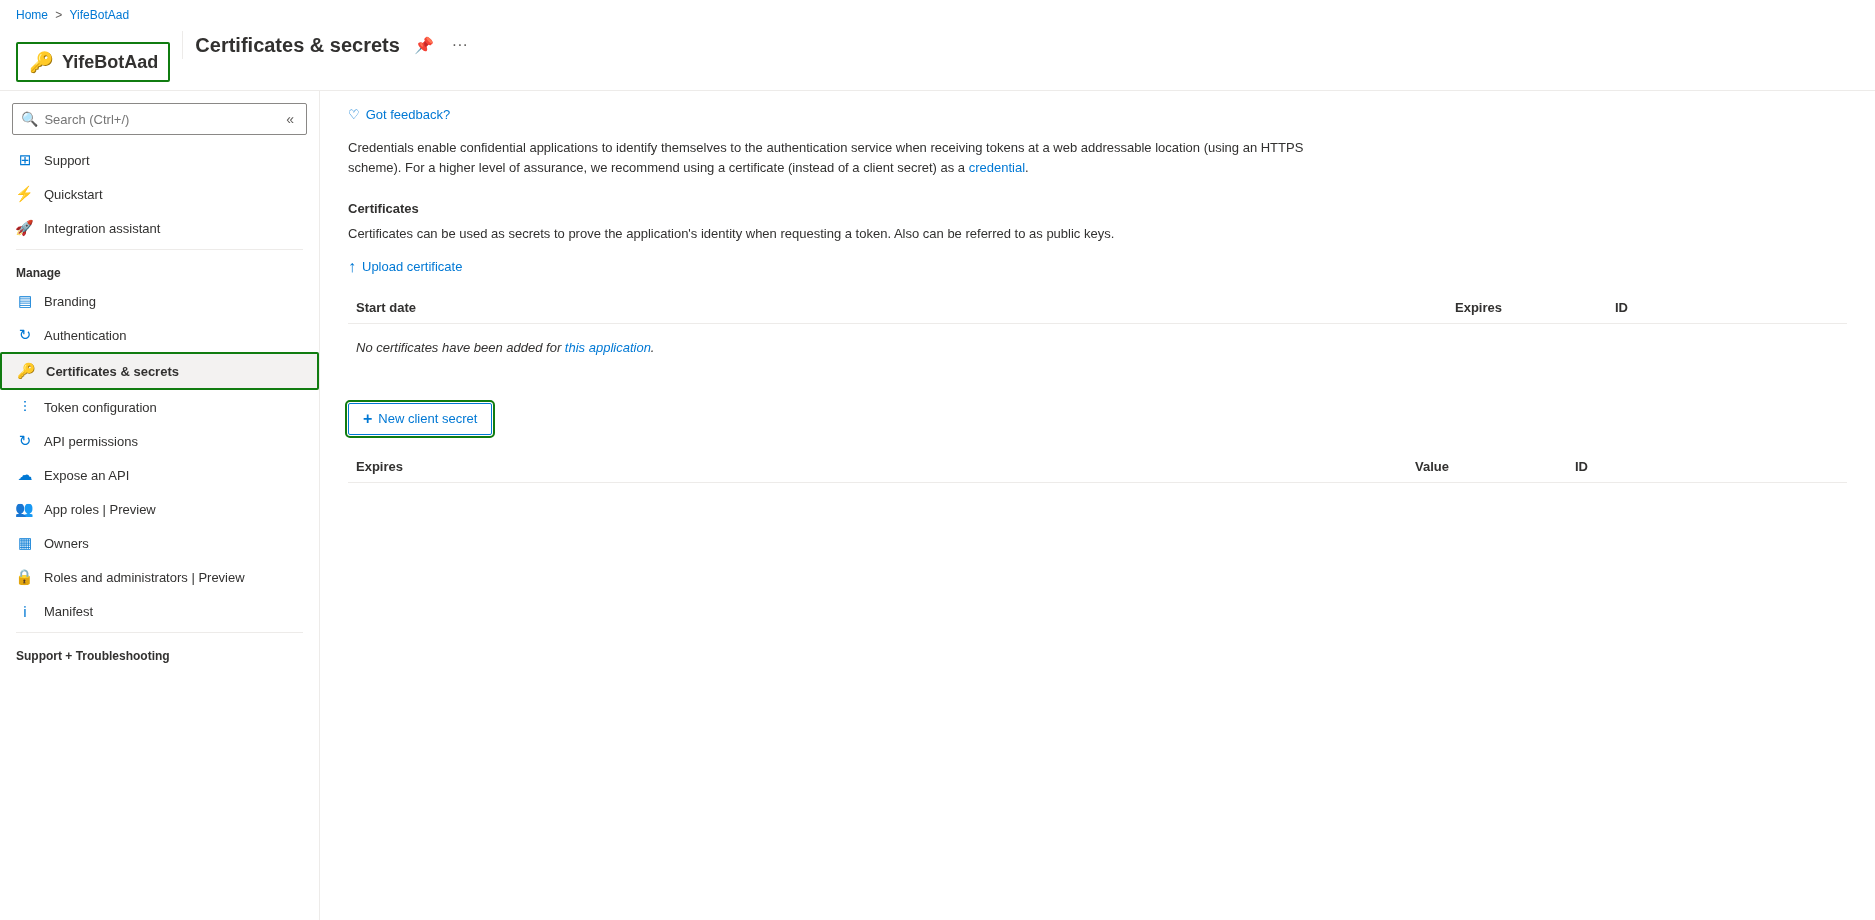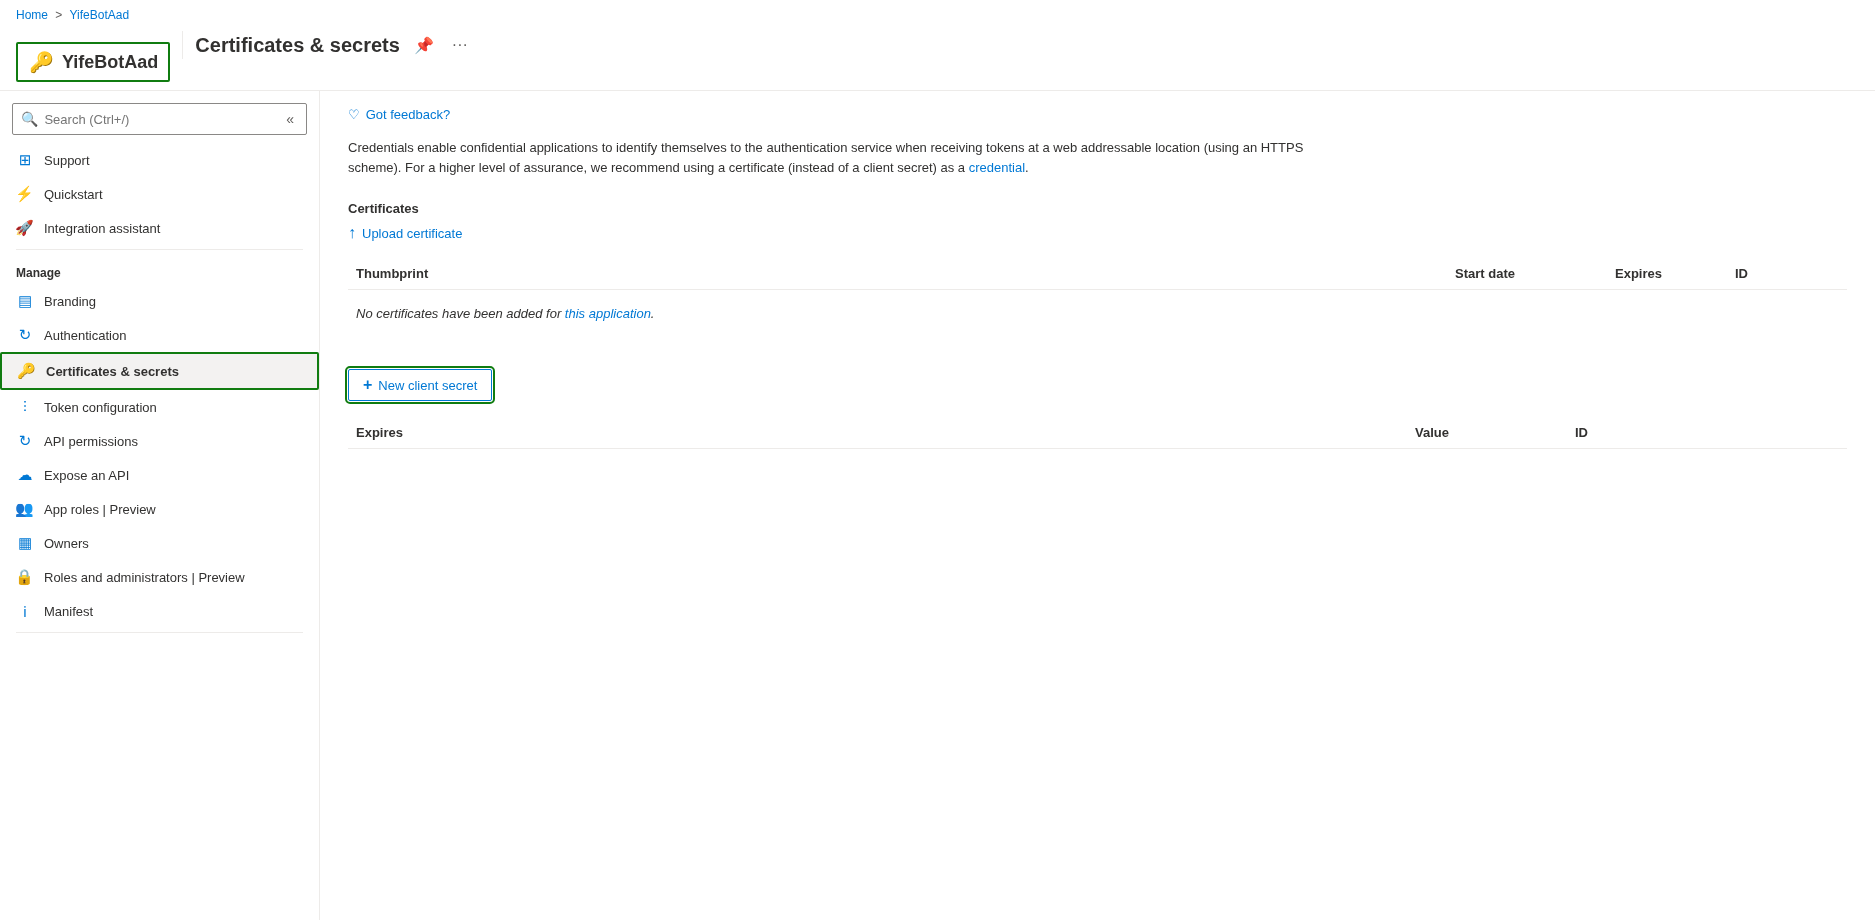--- a/index.html
+++ b/index.html
@@ -328,43 +328,44 @@
     <div class="nav-item">
       <span class="nav-icon" style="color:#0078d4;">🔒</span>
       <span>Roles and administrators | Preview</span>
     </div>
     <div class="nav-item">
       <span class="nav-icon" style="color:#0078d4;">ℹ</span>
       <span>Manifest</span>
     </div>
 
     <hr class="section-divider">
+    <div class="section-label">Support + Troubleshooting</div>
   </div>
 
   <div class="main-content">
 
     <div class="feedback-bar">
       <span style="color:#0078d4;">♡</span>
       <span>Got feedback?</span>
     </div>
 
     <p class="intro-text">
       Credentials enable confidential applications to identify themselves to the authentication service when receiving tokens at a web addressable location (using an HTTPS scheme). For a higher level of assurance, we recommend using a certificate (instead of a client secret) as a <a>credential</a>.
     </p>
 
     <div class="certs-section">
       <div class="section-title">Certificates</div>
+      <p class="section-desc">Certificates can be used as secrets to prove the application's identity when requesting a token. Also can be referred to as public keys.</p>
 
       <a class="action-link">
         <span style="font-size:16px; color:#0078d4;">↑</span>
         <span>Upload certificate</span>
       </a>
 
       <div class="table-header cert-table-header">
-        <div class="table-header-cell">Thumbprint</div>
         <div class="table-header-cell">Start date</div>
         <div class="table-header-cell">Expires</div>
         <div class="table-header-cell">ID</div>
       </div>
 
       <div class="empty-row">
         No certificates have been added for <a>this application</a>.
       </div>
     </div>
 

